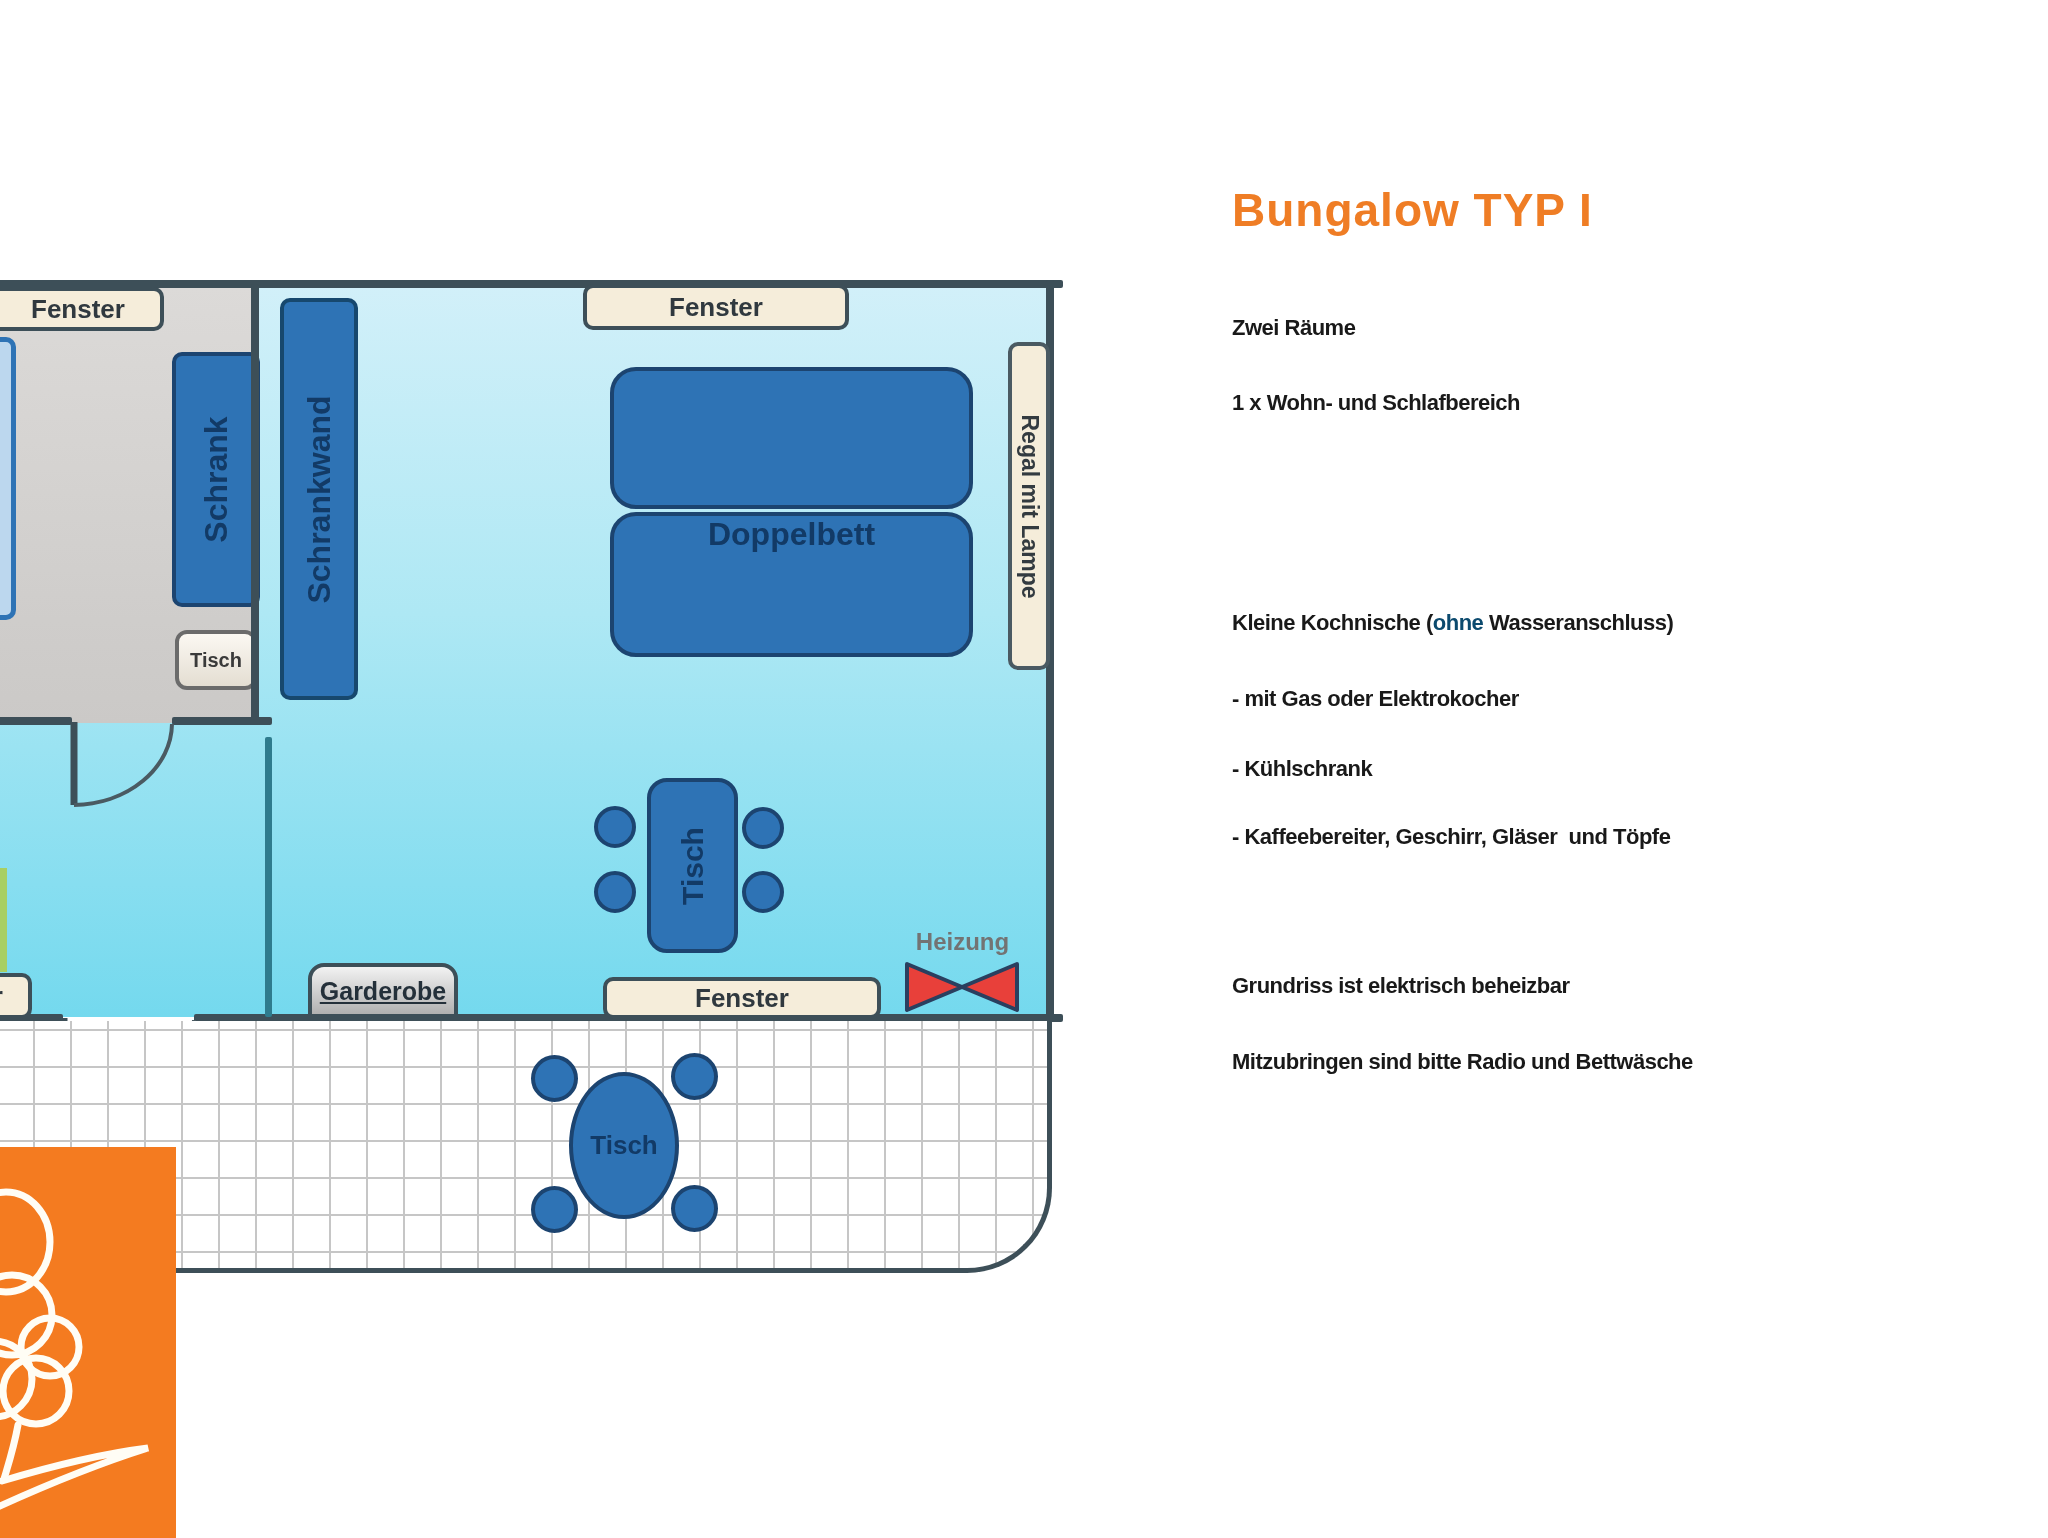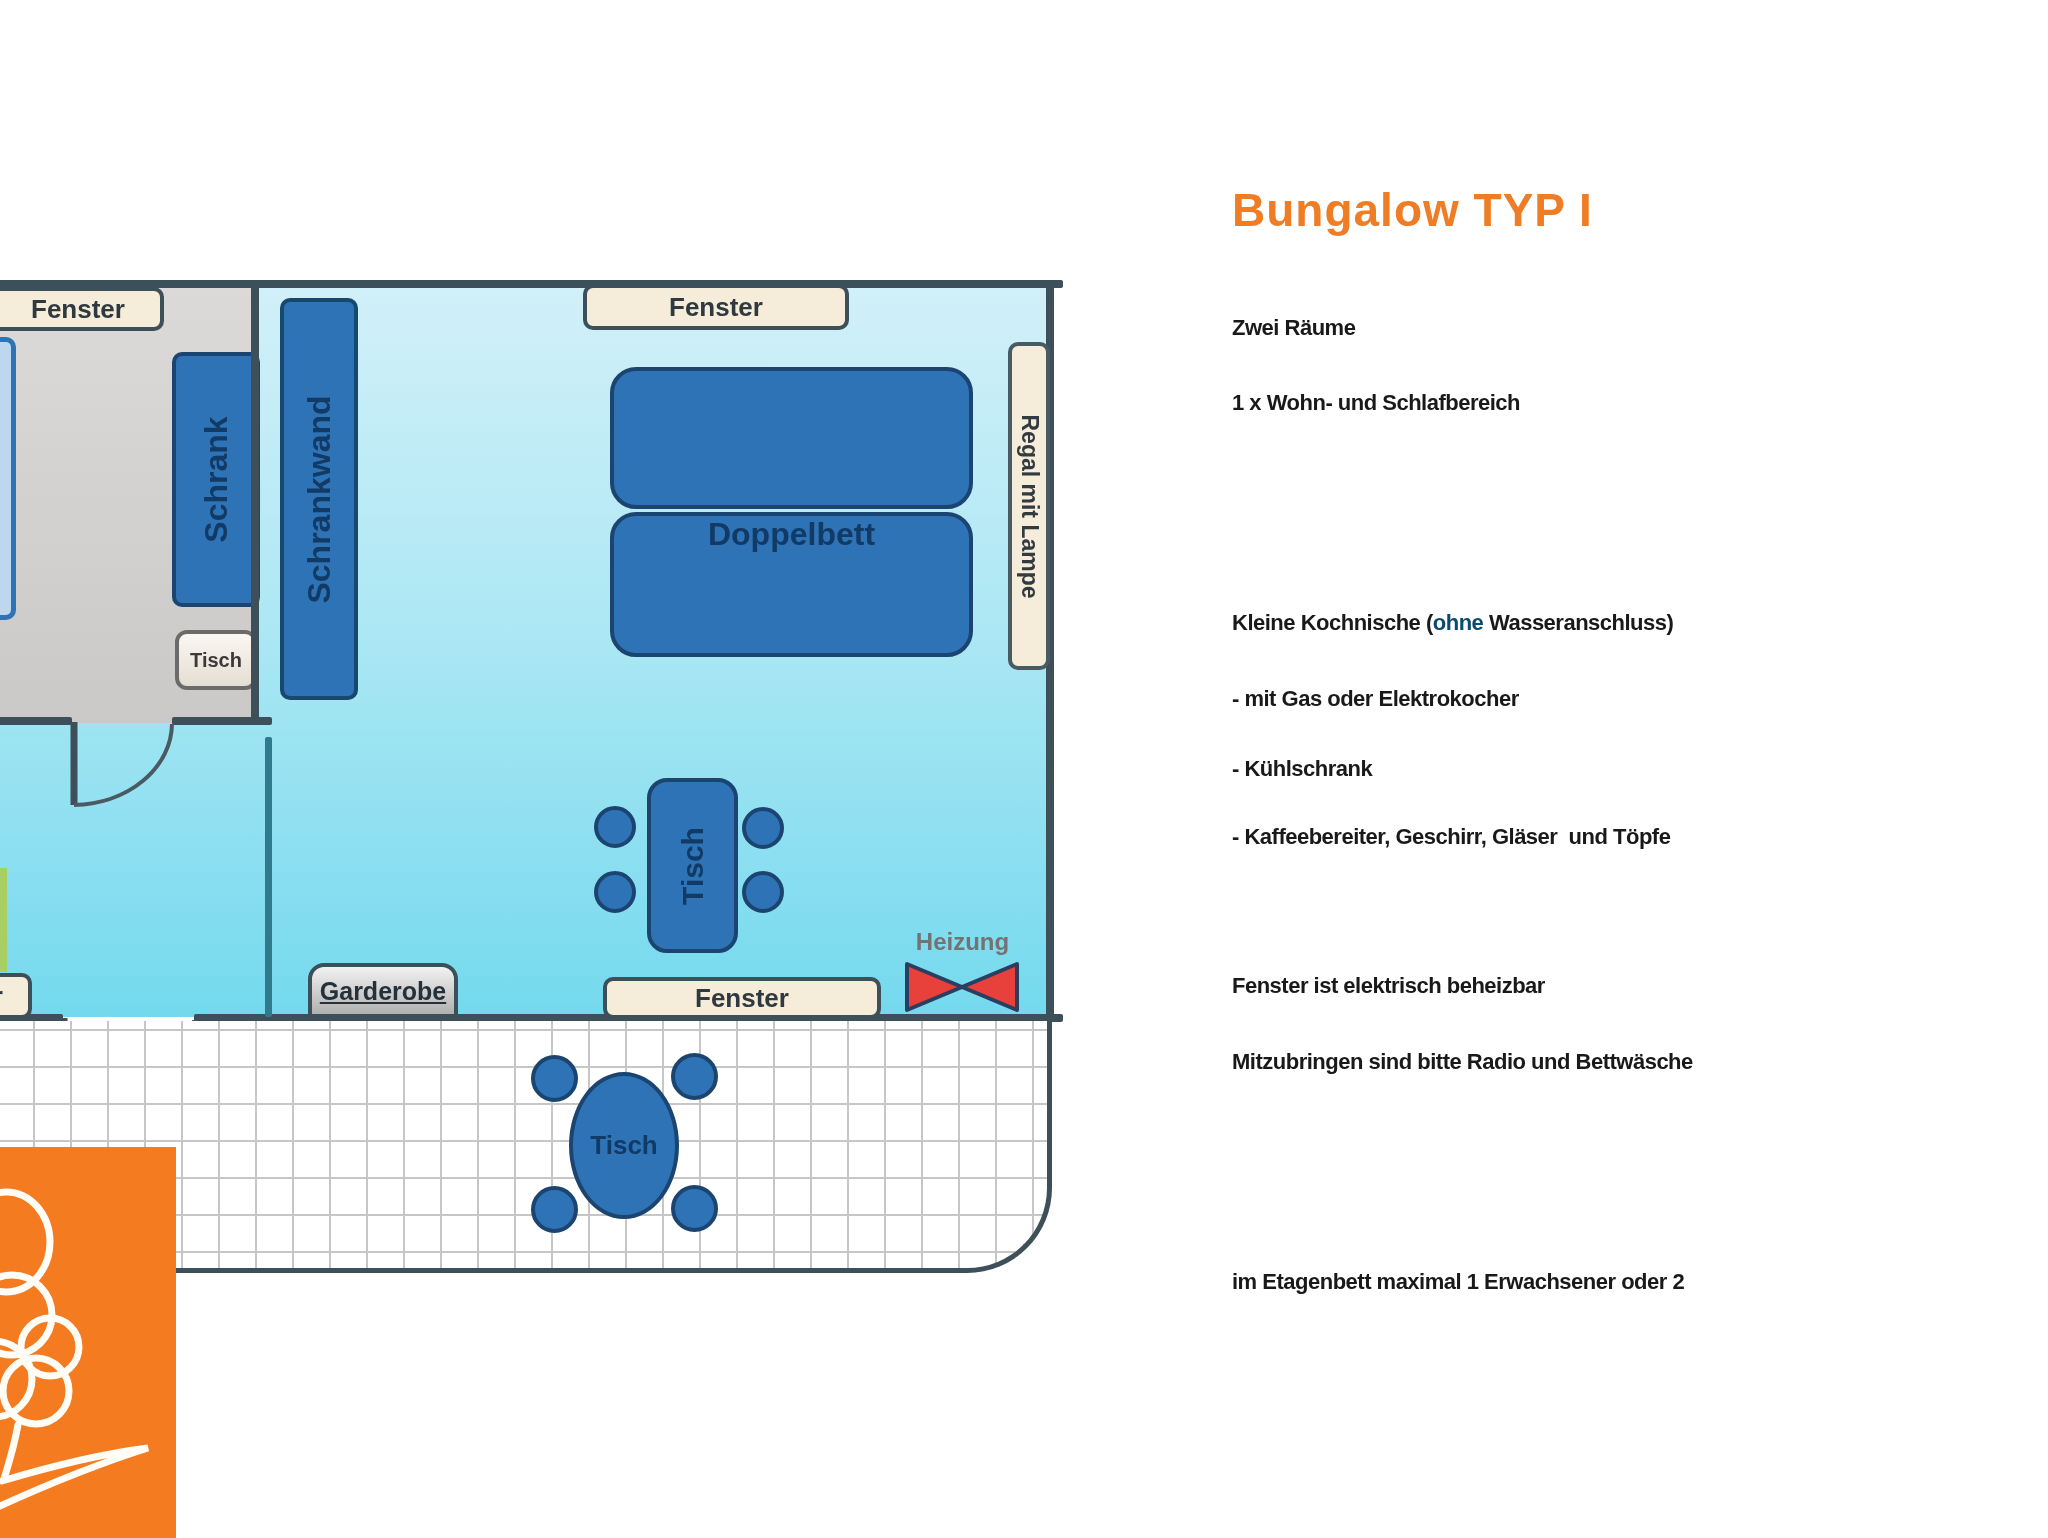--- a/index.html
+++ b/index.html
@@ -158,18 +158,17 @@
   <div class="iheading">Bungalow TYP I</div>
 
   <div class="iline" style="top:315px;">Zwei Räume</div>
   <div class="iline" style="top:390px;">1 x Wohn- und Schlafbereich</div>
 
   <div class="iline" style="top:610px;"><span>Kleine Kochnische (</span><span class="hl">ohne</span><span> Wasseranschluss)</span></div>
   <div class="iline" style="top:686px;">- mit Gas oder Elektrokocher</div>
   <div class="iline" style="top:756px;">- Kühlschrank</div>
   <div class="iline" style="top:824px;">- Kaffeebereiter, Geschirr, Gläser  und Töpfe</div>
 
-  <div class="iline" style="top:973px;">Fenster ist elektrisch beheizbar</div>
+  <div class="iline" style="top:973px;">Grundriss ist elektrisch beheizbar</div>
   <div class="iline" style="top:1049px;">Mitzubringen sind bitte Radio und Bettwäsche</div>
 
-  <div class="iline" style="top:1269px;">im Etagenbett maximal 1 Erwachsener oder 2</div>
 
 </div>
 
 </body></html>

